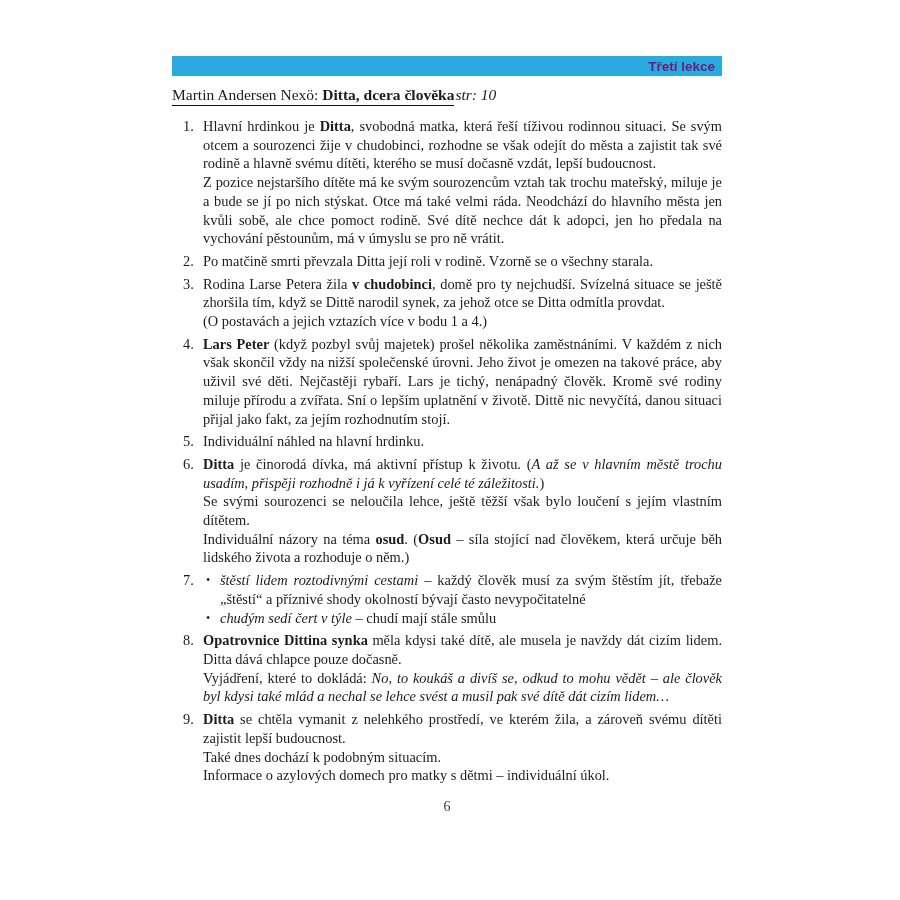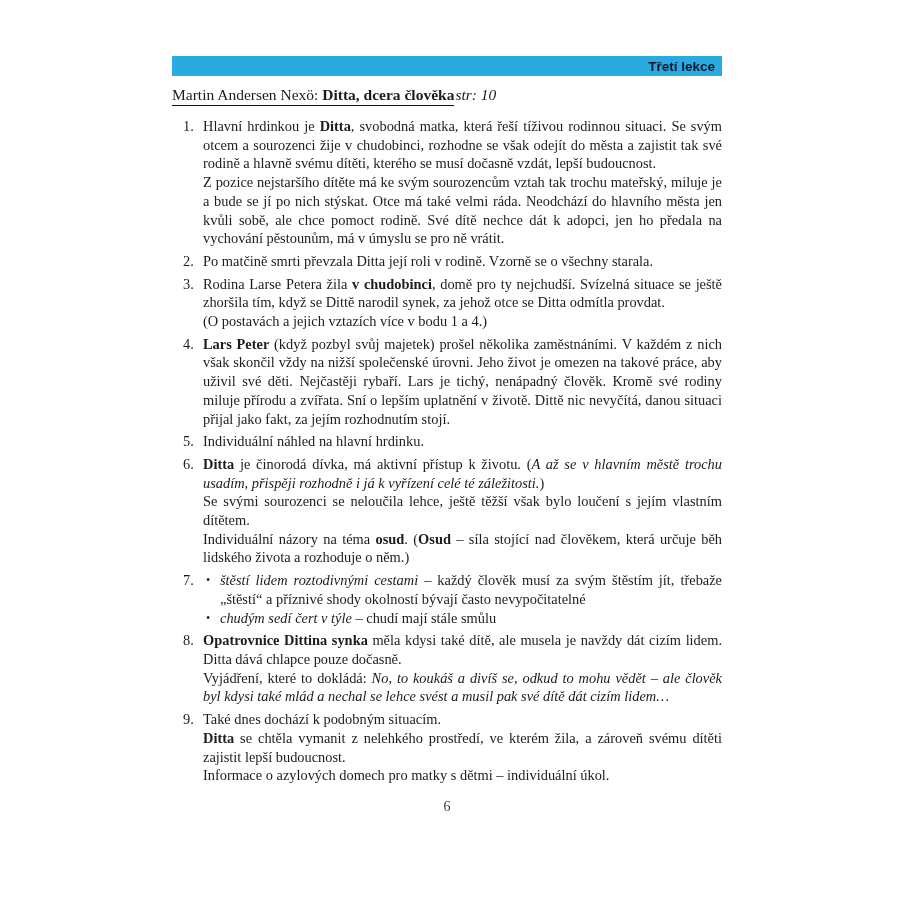--- a/index.html
+++ b/index.html
@@ -2,21 +2,21 @@
 <html lang="cs"><head>
 <meta charset="utf-8">
 <style>
   * { margin:0; padding:0; box-sizing:border-box; }
   html,body { width:900px; height:900px; background:#ffffff; }
   body { position:relative; font-family:"Liberation Serif", serif; color:#1c1c1c; }
 
   .page-content { position:absolute; left:172px; top:56px; width:550px; }
 
   .lesson-bar {
-    height:20px; background:#29ABE2; color:#0f172a;
+    height:20px; background:#29ABE2; color:#701a75;
     font-family:"Liberation Sans", sans-serif; font-weight:bold; font-size:13.5px;
     display:flex; align-items:center; justify-content:flex-end;
     padding-right:7px;
   }
 
   .title-row { margin-top:10px; font-size:15.5px; white-space:nowrap; }
   .title-underlined { border-bottom:1.6px solid #111; padding-bottom:2px;margin-top:24px; }
   .title-work { font-weight:bold; }
   .page-ref { font-style:italic; margin-left:1px;text-align:center; }
 
@@ -99,22 +99,22 @@
       <div class="item">
         <div class="item-number">8.</div>
         <div class="item-body">
           <div class="paragraph"><span class="b">Opatrovnice Dittina synka</span><span> měla kdysi také dítě, ale musela je navždy dát cizím lidem. Ditta dává chlapce pouze dočasně.</span></div>
           <div class="paragraph"><span>Vyjádření, které to dokládá: </span><span class="i">No, to koukáš a divíš se, odkud to mohu vědět – ale člověk byl kdysi také mlád a nechal se lehce svést a musil pak své dítě dát cizím lidem…</span></div>
         </div>
       </div>
       <div class="item">
         <div class="item-number">9.</div>
         <div class="item-body">
+          <div class="paragraph"><span class="b">Ditta</span><span> se chtěla vymanit z nelehkého prostředí, ve kterém žila, a zároveň svému dítěti zajistit lepší budoucnost.</span></div>
           <div class="paragraph"><span>Také dnes dochází k podobným situacím.</span></div>
-          <div class="paragraph"><span class="b">Ditta</span><span> se chtěla vymanit z nelehkého prostředí, ve kterém žila, a zároveň svému dítěti zajistit lepší budoucnost.</span></div>
           <div class="paragraph"><span>Informace o azylových domech pro matky s dětmi – individuální úkol.</span></div>
         </div>
       </div>
     </div>
 
 </div>
 
 <div class="page-number">6</div>
 
 </body></html>

